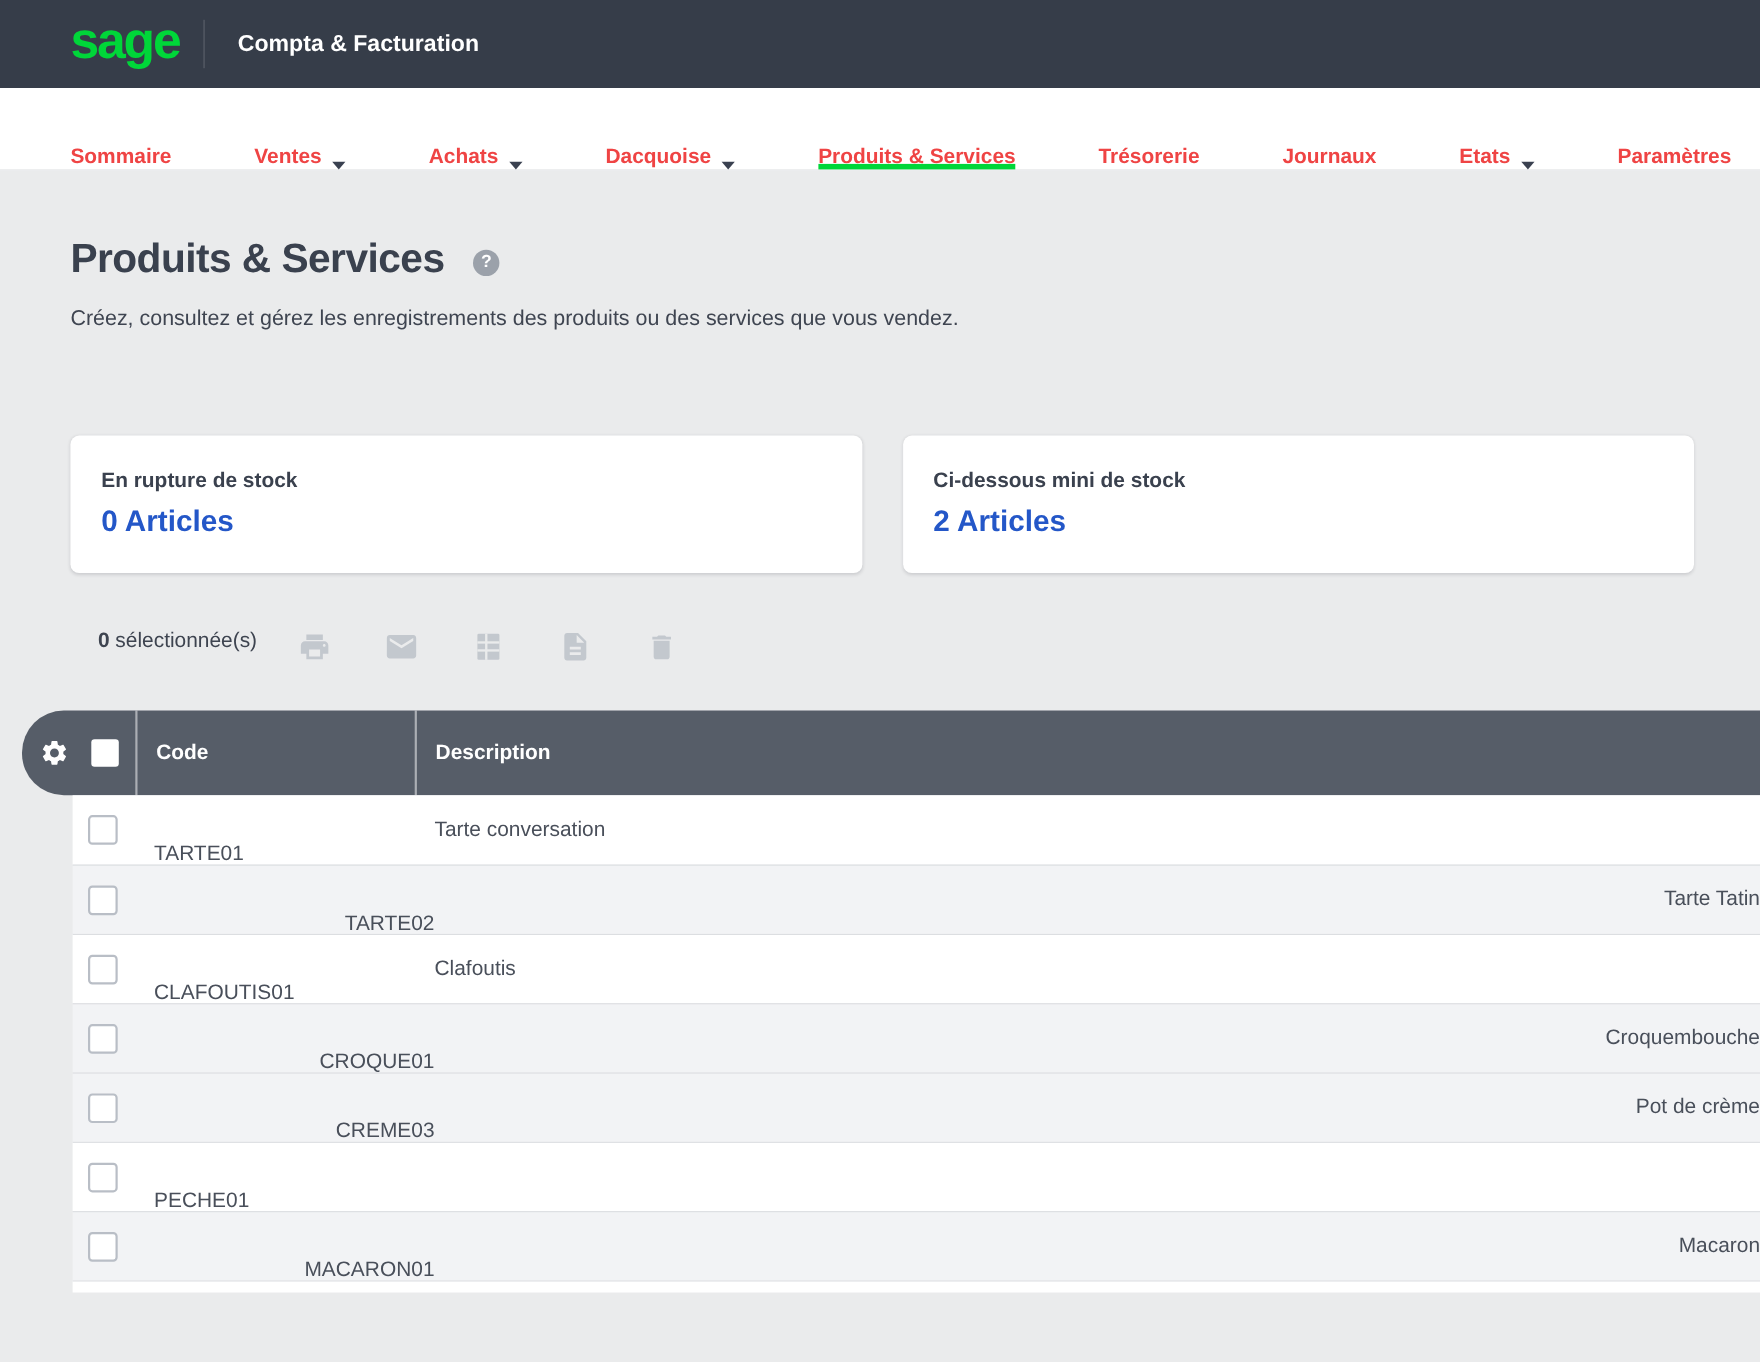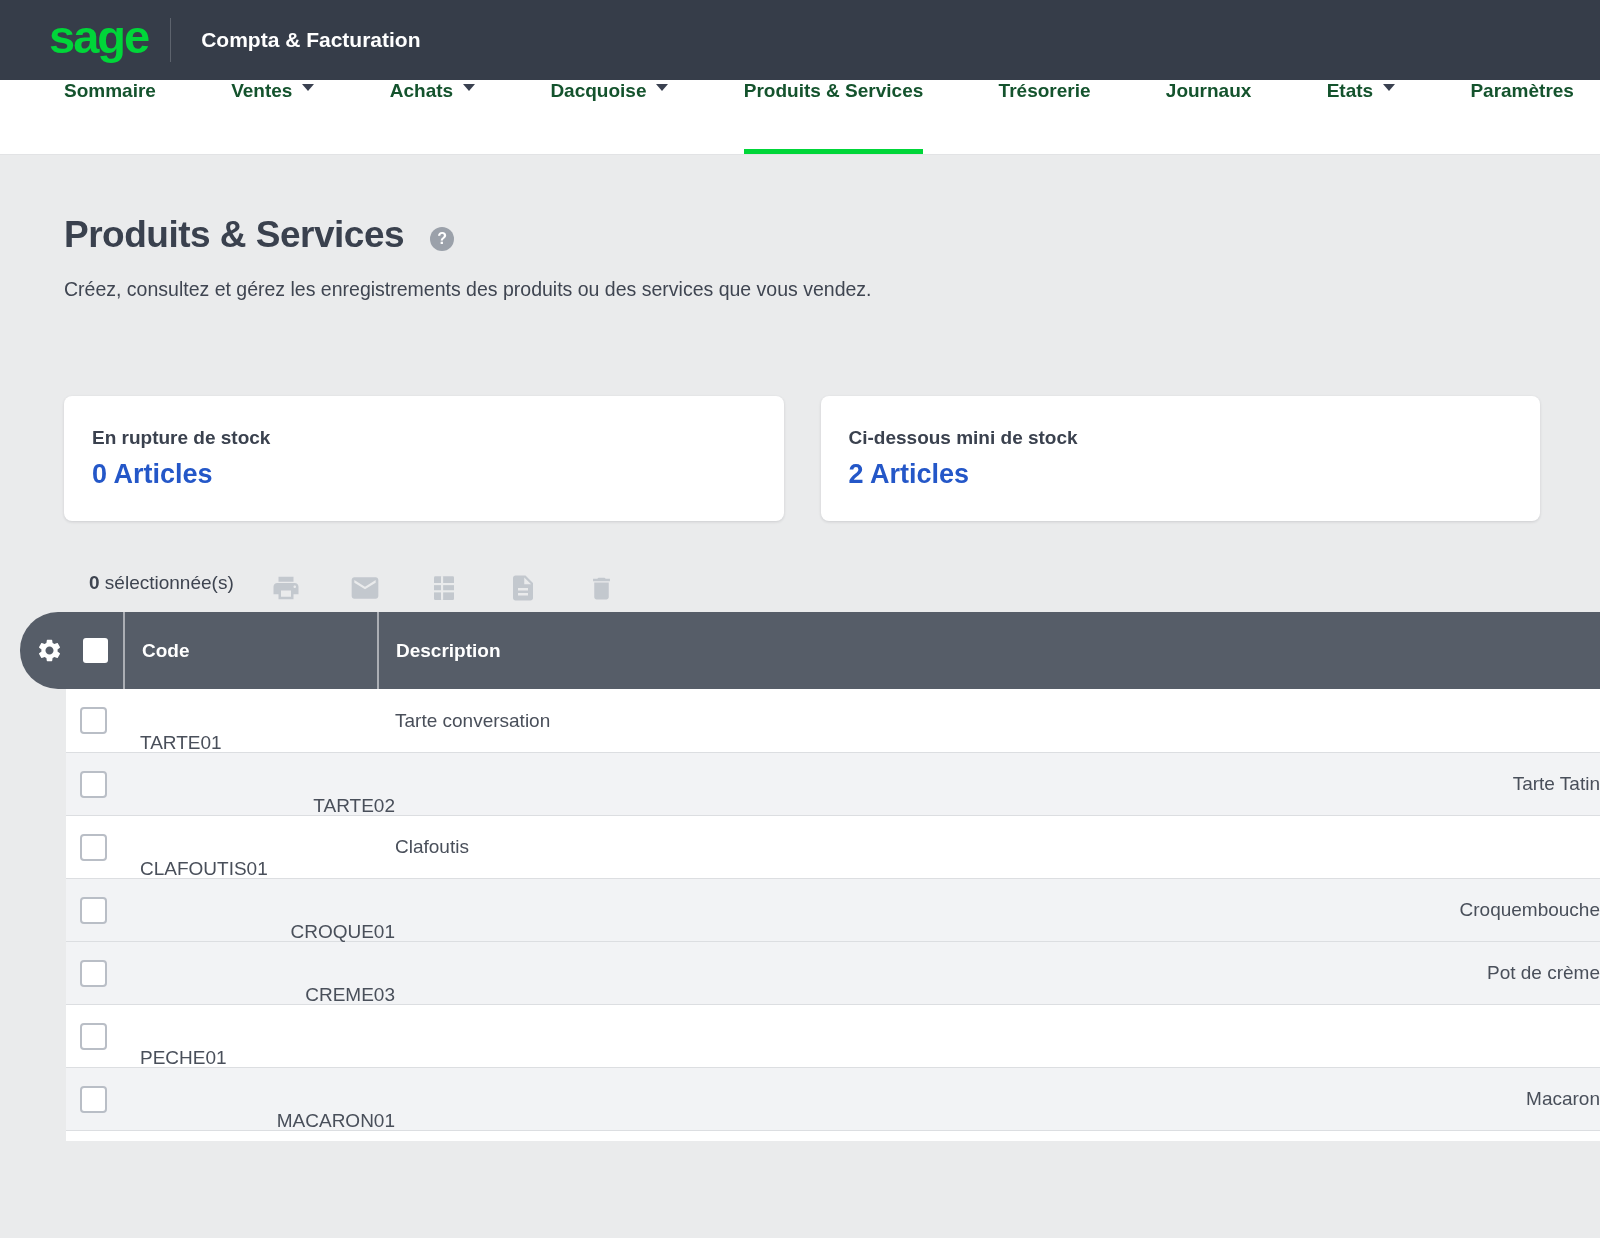--- a/index.html
+++ b/index.html
@@ -4,36 +4,36 @@
 <style>
   html,body{margin:0;padding:0;}
   body{
     width:1600px;height:1238px;overflow:hidden;
     font-family:"Liberation Sans",sans-serif;
     background:#eaebec;
   }
   
   .topbar{
     height:80px;background:#363d49;display:flex;align-items:center;
-    padding-left:49px;box-sizing:border-box;
+    padding-left:64px;box-sizing:border-box;
   }
   .logo{
     color:#00d639;font-size:47px;font-weight:800;letter-spacing:-2px;
     line-height:1;padding-bottom:8px;cursor:pointer;
   }
   .topbar-divider{width:1px;height:44px;background:#5d636d;margin:0 30px 0 22px;}
   .app-title{color:#ffffff;font-size:21px;font-weight:700;}
   
   .navbar{
     height:75px;background:#ffffff;display:flex;align-items:stretch;
     justify-content:space-between;padding:0 26px 0 64px;box-sizing:border-box;
     border-bottom:1px solid #e2e3e5;
   }
   .nav-item{
-    font-size:19px;font-weight:700;color:#14532d;display:flex;align-items:flex-start;
+    font-size:19px;font-weight:700;color:#ef4444;display:flex;align-items:flex-end;
     gap:10px;position:relative;cursor:pointer;white-space:nowrap;
   }
   .nav-item .caret{
     width:0;height:0;border-left:6px solid transparent;border-right:6px solid transparent;
     border-top:7px solid #3a4150;margin-top:4px;
   }
   .nav-item.active::after{
     content:"";position:absolute;left:0;right:0;bottom:0;height:5px;background:#00d639;
   }
   
@@ -58,21 +58,21 @@
   .card-value{font-size:27px;font-weight:700;color:#2457c8;margin-top:10px;cursor:pointer;width:max-content;}
   
   .toolbar{display:flex;align-items:flex-start;margin:51px 0 0 89px;height:40px;}
   .sel-text{font-size:19px;color:#3e4450;margin-right:36px;}
   .sel-text b{font-weight:700;}
   .tool-icons{display:flex;gap:47px;align-items:center;}
   .tool-btn{width:32px;height:32px;display:flex;align-items:center;justify-content:center;cursor:pointer;}
   .tool-btn svg{fill:#c3c8ce;}
   
   .thead{
-    margin-left:20px;height:77px;background:#565d68;
+    margin-left:20px;margin-top:34px;height:77px;background:#565d68;
     border-radius:38px 0 0 38px;display:flex;align-items:stretch;
   }
   .th-controls{
     width:103px;display:flex;align-items:center;padding-left:16px;
     box-sizing:border-box;gap:20px;
   }
   .gear-btn{display:flex;align-items:center;cursor:pointer;}
   .gear-btn svg{fill:#ffffff;}
   .hdr-check{width:25px;height:25px;background:#ffffff;border-radius:3px;cursor:pointer;}
   .th{

